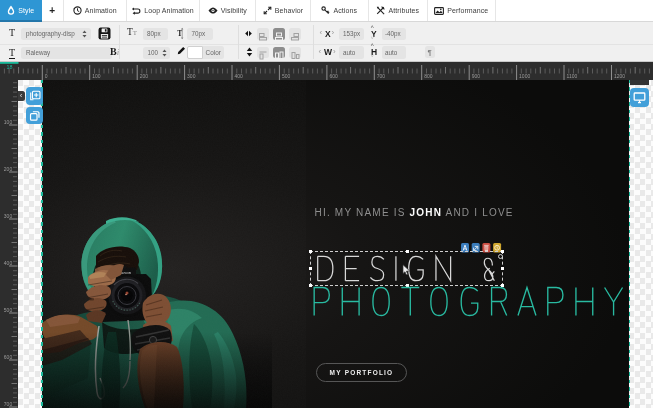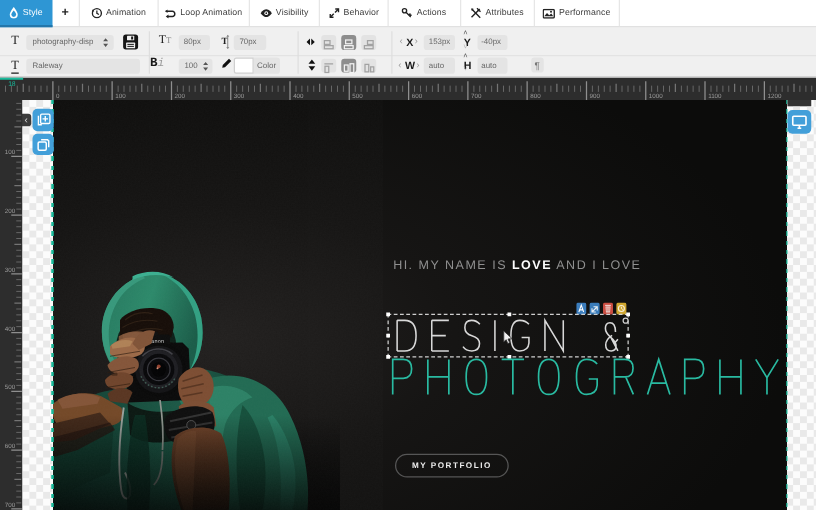--- a/index.html
+++ b/index.html
@@ -135,21 +135,21 @@
  <div class="lbl" style="left:325px;top:6.5px">X</div>
  <div class="lbl" style="left:331.5px;top:6px;font-size:8px;color:#999;font-weight:normal">›</div>
  <div class="pill" style="left:339px;top:5.5px;width:24.5px;height:12.5px;padding-left:4px">153px</div>
  <div class="lbl" style="left:371px;top:6.5px">Y</div>
  <div class="lbl" style="left:370.5px;top:1.5px;font-size:6px;color:#555;font-weight:normal">˄</div>
  <div class="lbl" style="left:370.5px;top:12.5px;font-size:6px;color:#b5b5b5;font-weight:normal">˅</div>
  <div class="pill" style="left:381.5px;top:5.5px;width:24px;height:12.5px;padding-left:3.5px">-40px</div>
 
  <div class="lbl" style="left:9px;top:25px;font-family:'Liberation Serif',serif;font-size:10px;font-weight:normal;border-bottom:1px solid #1a1a1a">T</div>
  <div class="pill" style="left:21px;top:24.5px;width:91px;height:12.5px;padding-left:5px">Raleway</div>
- <div class="lbl" style="left:120px;top:24px;font-family:Liberation Mono, monospace;font-size:10px;font-weight:bold">B<span style="font-weight:normal;font-style:italic;color:#999;font-size:9px">i</span></div>
+ <div class="lbl" style="left:110px;top:24px;font-family:Liberation Serif, serif;font-size:10px;font-weight:bold">B<span style="font-weight:normal;font-style:italic;color:#999;font-size:9px">i</span></div>
  <div class="pill" style="left:143px;top:24.5px;width:27px;height:12.5px;padding-left:4.5px">100
     <svg width="5" height="8" viewBox="0 0 5 8" style="position:absolute;right:3.5px">
         <path d="M0.5 3 L2.5 0.5 L4.5 3 Z M0.5 5 L2.5 7.5 L4.5 5 Z" fill="#555"></path>
       </svg></div>
  <svg class="abs" style="left:177px;top:24px" width="9" height="12" viewBox="0 0 9 12">
       <path d="M6.2 1 L8 2.8 L3 7.8 L0.8 8.2 L1.2 6 Z" fill="#111"></path>
     </svg>
  <div class="abs" style="left:187px;top:23.5px;width:15.5px;height:13px;background:#fff;border:1px solid #d0d0d0;border-radius:2px 0 0 2px"></div>
  <div class="pill" style="left:202.5px;top:23.5px;width:21.5px;height:13px;justify-content:center;border-radius:0 2.5px 2.5px 0;font-size:6.4px">Color</div>
  <svg class="abs" style="left:245.5px;top:25px" width="7" height="10" viewBox="0 0 7 10">
@@ -443,21 +443,21 @@
 <path d="M88 281 C88 295 85 304 81 308" fill="none" stroke="#7b827d" stroke-width="1.4"></path>
 
 <path d="M74 252 C79 284 79 312 77 328 L60 328 C58 302 61 268 66 252 Z" fill="#0b2e23" opacity="0.8"></path>
 <rect x="0" y="252" width="230" height="76" fill="url(#botfade)"></rect>
 <filter id="nz">
           <feTurbulence type="fractalNoise" baseFrequency="0.8" numOctaves="2" stitchTiles="stitch"></feTurbulence>
           <feColorMatrix type="matrix" values="0 0 0 0 0.5 0 0 0 0 0.5 0 0 0 0 0.5 0 0 0 0.6 0"></feColorMatrix>
         </filter>
 <rect x="0" y="0" width="240" height="328" filter="url(#nz)" opacity="0.05"></rect>
 </svg>
-   <div class="abs" style="left:272.5px;top:126.5px;font-size:10px;letter-spacing:1.2px;color:#8f8f8f;white-space:nowrap">HI. MY NAME IS <span style="color:#fdfdfd;font-weight:bold">LOVE</span> AND I LOVE</div>
+   <div class="abs" style="left:272.5px;top:126.5px;font-size:10px;letter-spacing:1.2px;color:#8f8f8f;white-space:nowrap">HI. MY NAME IS <span style="color:#fdfdfd;font-weight:bold">JOHN</span> AND I LOVE</div>
    <div class="abs" style="left:419px;top:158.5px">
      <svg width="43" height="9.5" viewBox="0 0 43 9.5">
       <rect x="0" y="0" width="8" height="9.5" rx="1.5" fill="#3b7dbd"></rect>
           <path d="M2.1 7.6 L4 2.1 L5.9 7.6 M2.8 5.9 L5.2 5.9" fill="none" stroke="#fff" stroke-width="0.85"></path>
       <rect x="10.7" y="0" width="8" height="9.5" rx="1.5" fill="#3a7cba"></rect>
           <path d="M12.6 7.6 L16.8 3.4 M12.6 4.6 L12.6 7.6 L15.6 7.6 M16.8 6.4 L16.8 3.4 L13.8 3.4" stroke="#e8eef4" stroke-width="0.9" fill="none"></path>
       <rect x="21.4" y="0" width="8" height="9.5" rx="1.5" fill="#cb4e42"></rect>
           <path d="M23.4 3.2 L27.4 3.2 L27 7.9 L23.8 7.9 Z" fill="#f0dcd9"></path>
           <rect x="23.1" y="1.9" width="4.6" height="0.8" fill="#f0dcd9"></rect>
           <path d="M24.4 3.8 L24.5 7.2 M25.4 3.8 L25.4 7.2 M26.4 3.8 L26.3 7.2" stroke="#cb4e42" stroke-width="0.45"></path>

